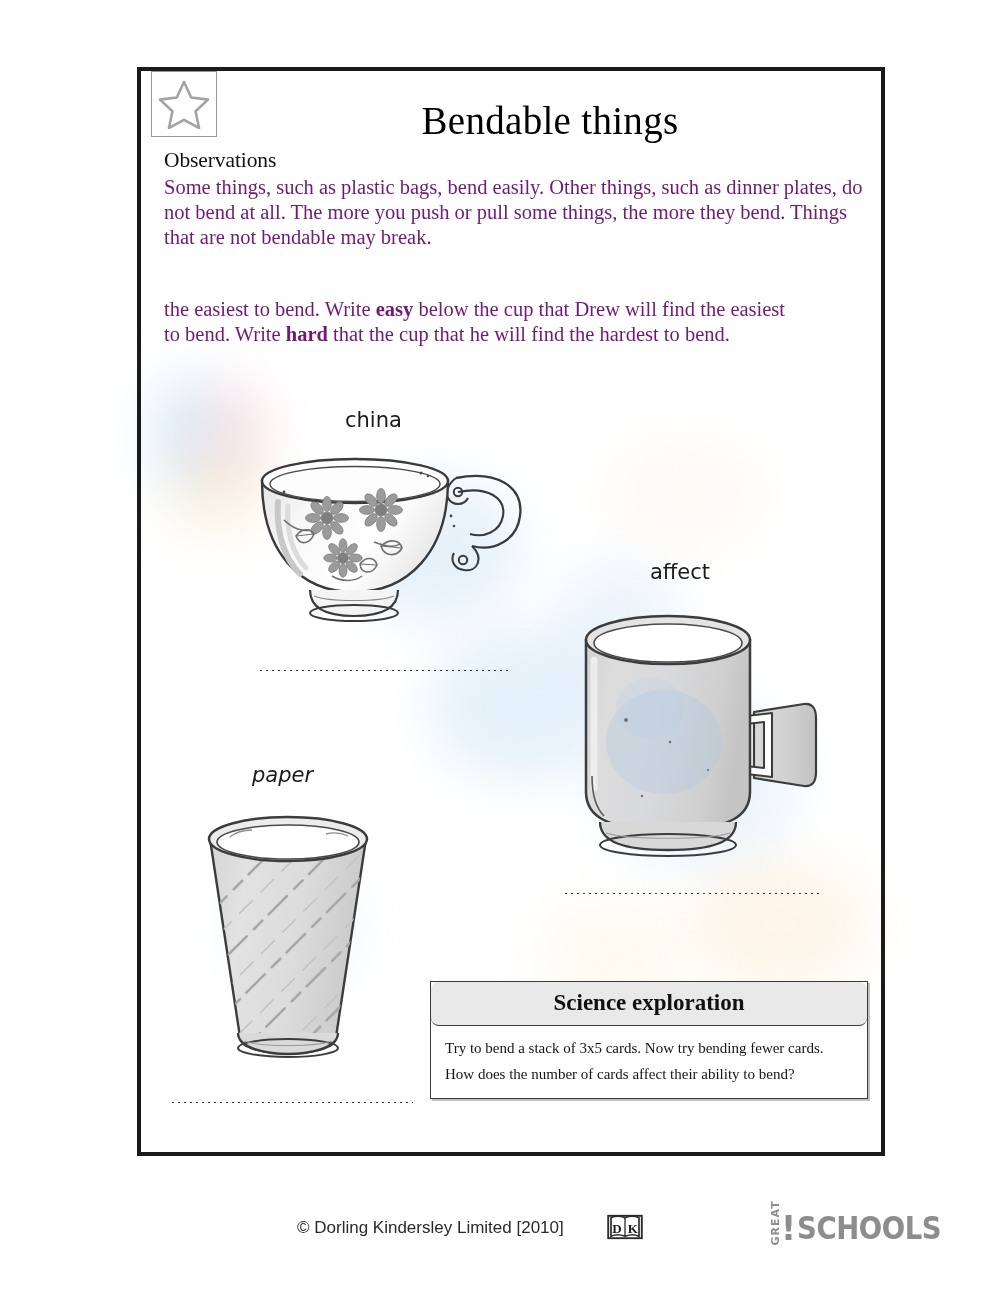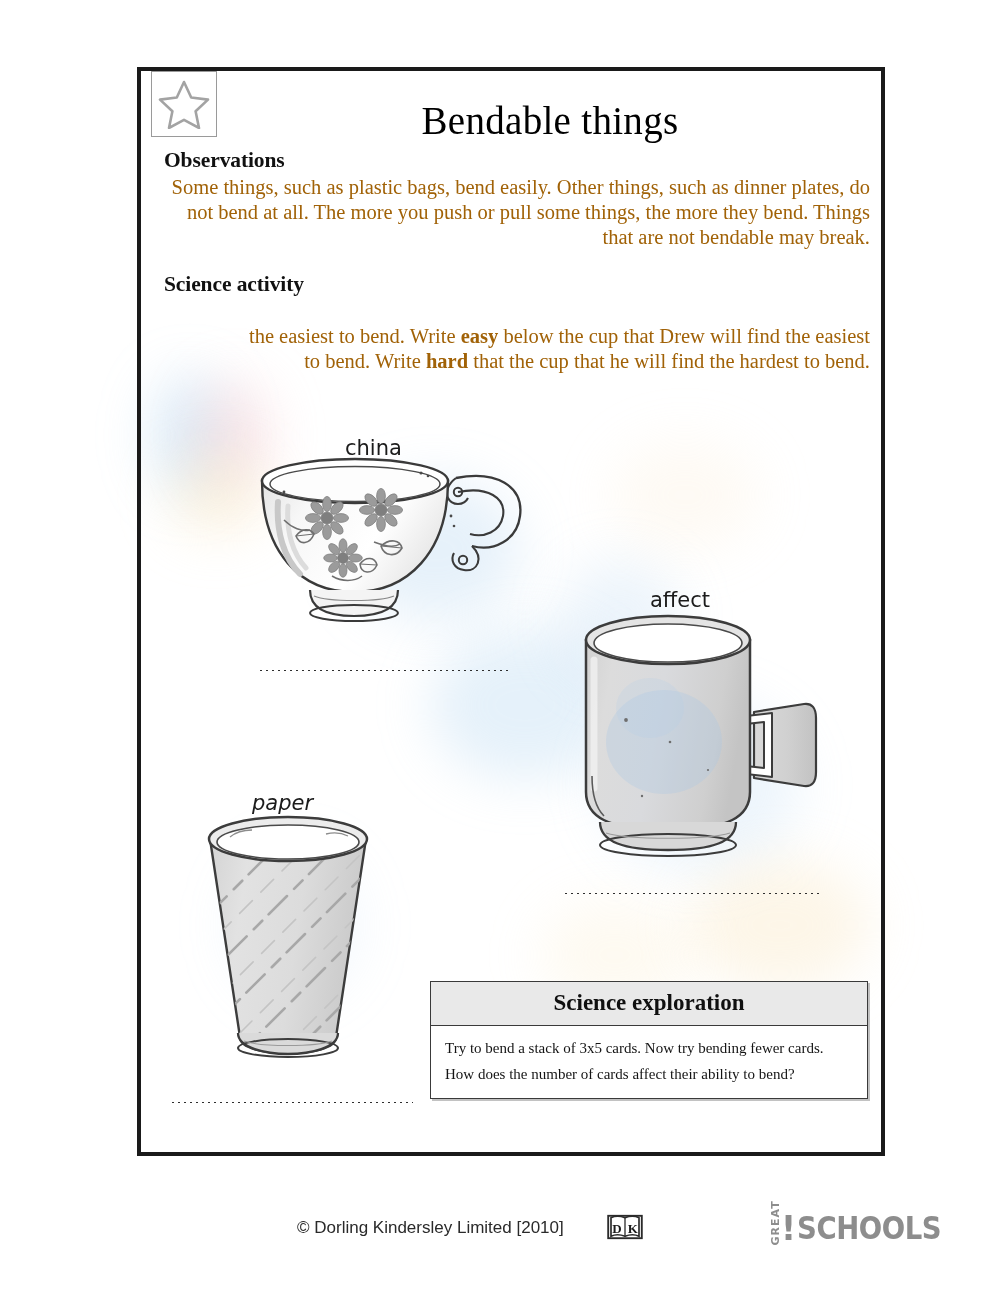--- a/index.html
+++ b/index.html
@@ -75,48 +75,46 @@
 
   
   .section {
     position: absolute;
     left: 164px;
     width: 706px;
     z-index: 4;
   }
   .section-heading {
     font-family: "Liberation Serif", serif;
-    font-weight: bold;
+    font-weight: normal;
     font-size: 21.5px;
     color: #111;
     margin: 0 0 2px 0;
     letter-spacing: -0.1px;
   }
   .section-body {
     font-family: "Liberation Serif", serif;
     font-size: 20.5px;
     line-height: 25px;
-    color: #a16207;
+    color: #701a75;
     margin: 0;
-    text-align: right;
   }
   .section-body b { font-weight: bold; }
 
   #observations { top: 148px; }
   #science-activity { top: 272px; }
 
   
   .cup-label {
     position: absolute;
     font-family: "DejaVu Sans", sans-serif;
     font-size: 21px;
     color: #1b1b1b;
     z-index: 5;
     white-space: nowrap;
-    margin-top: 28px;
   }
   #label-china   { left: 345px; top: 408px; }
   #label-plastic { left: 650px; top: 560px; }
   #label-paper   { left: 252px; top: 763px; font-style: italic; }
 
   
   .answer-line {
     position: absolute;
     height: 5px;
     z-index: 5;
@@ -149,20 +147,21 @@
   }
   .exploration-header {
     background: #e9e9e9;
     border-bottom: 1.5px solid #3a3a3a;
     text-align: center;
     font-family: "Liberation Serif", serif;
     font-weight: bold;
     font-size: 23px;
     color: #101010;
     padding: 8px 0 9px 0;
+    border-radius: 8px;
   }
   .exploration-body {
     font-family: "Liberation Serif", serif;
     font-size: 15px;
     line-height: 26px;
     color: #141414;
     padding: 9px 14px 11px 14px;
   }
 
   
@@ -256,21 +255,20 @@
 </div>
 
 <div class="worksheet-title">Bendable things</div>
 
 <div class="section" id="observations">
   <div class="section-heading">Observations</div>
   <p class="section-body">Some things, such as plastic bags, bend easily. Other things, such as dinner plates, do not bend at all. The more you push or pull some things, the more they bend. Things that are not bendable may break.</p>
 </div>
 
 <div class="section" id="science-activity">
-  <div class="section-heading">Science activity</div>
   <p class="section-body">
     <br>
     <span>the easiest to bend. Write </span><b>easy</b><span> below the cup that Drew will find the easiest</span><br>
     <span>to bend. Write </span><b>hard</b><span> that the cup that he will find the hardest to bend.</span>
   </p>
 </div>
 
 <div class="cup-label" id="label-china">china</div>
 <div class="cup-label" id="label-plastic">affect</div>
 <div class="cup-label" id="label-paper">paper</div>

